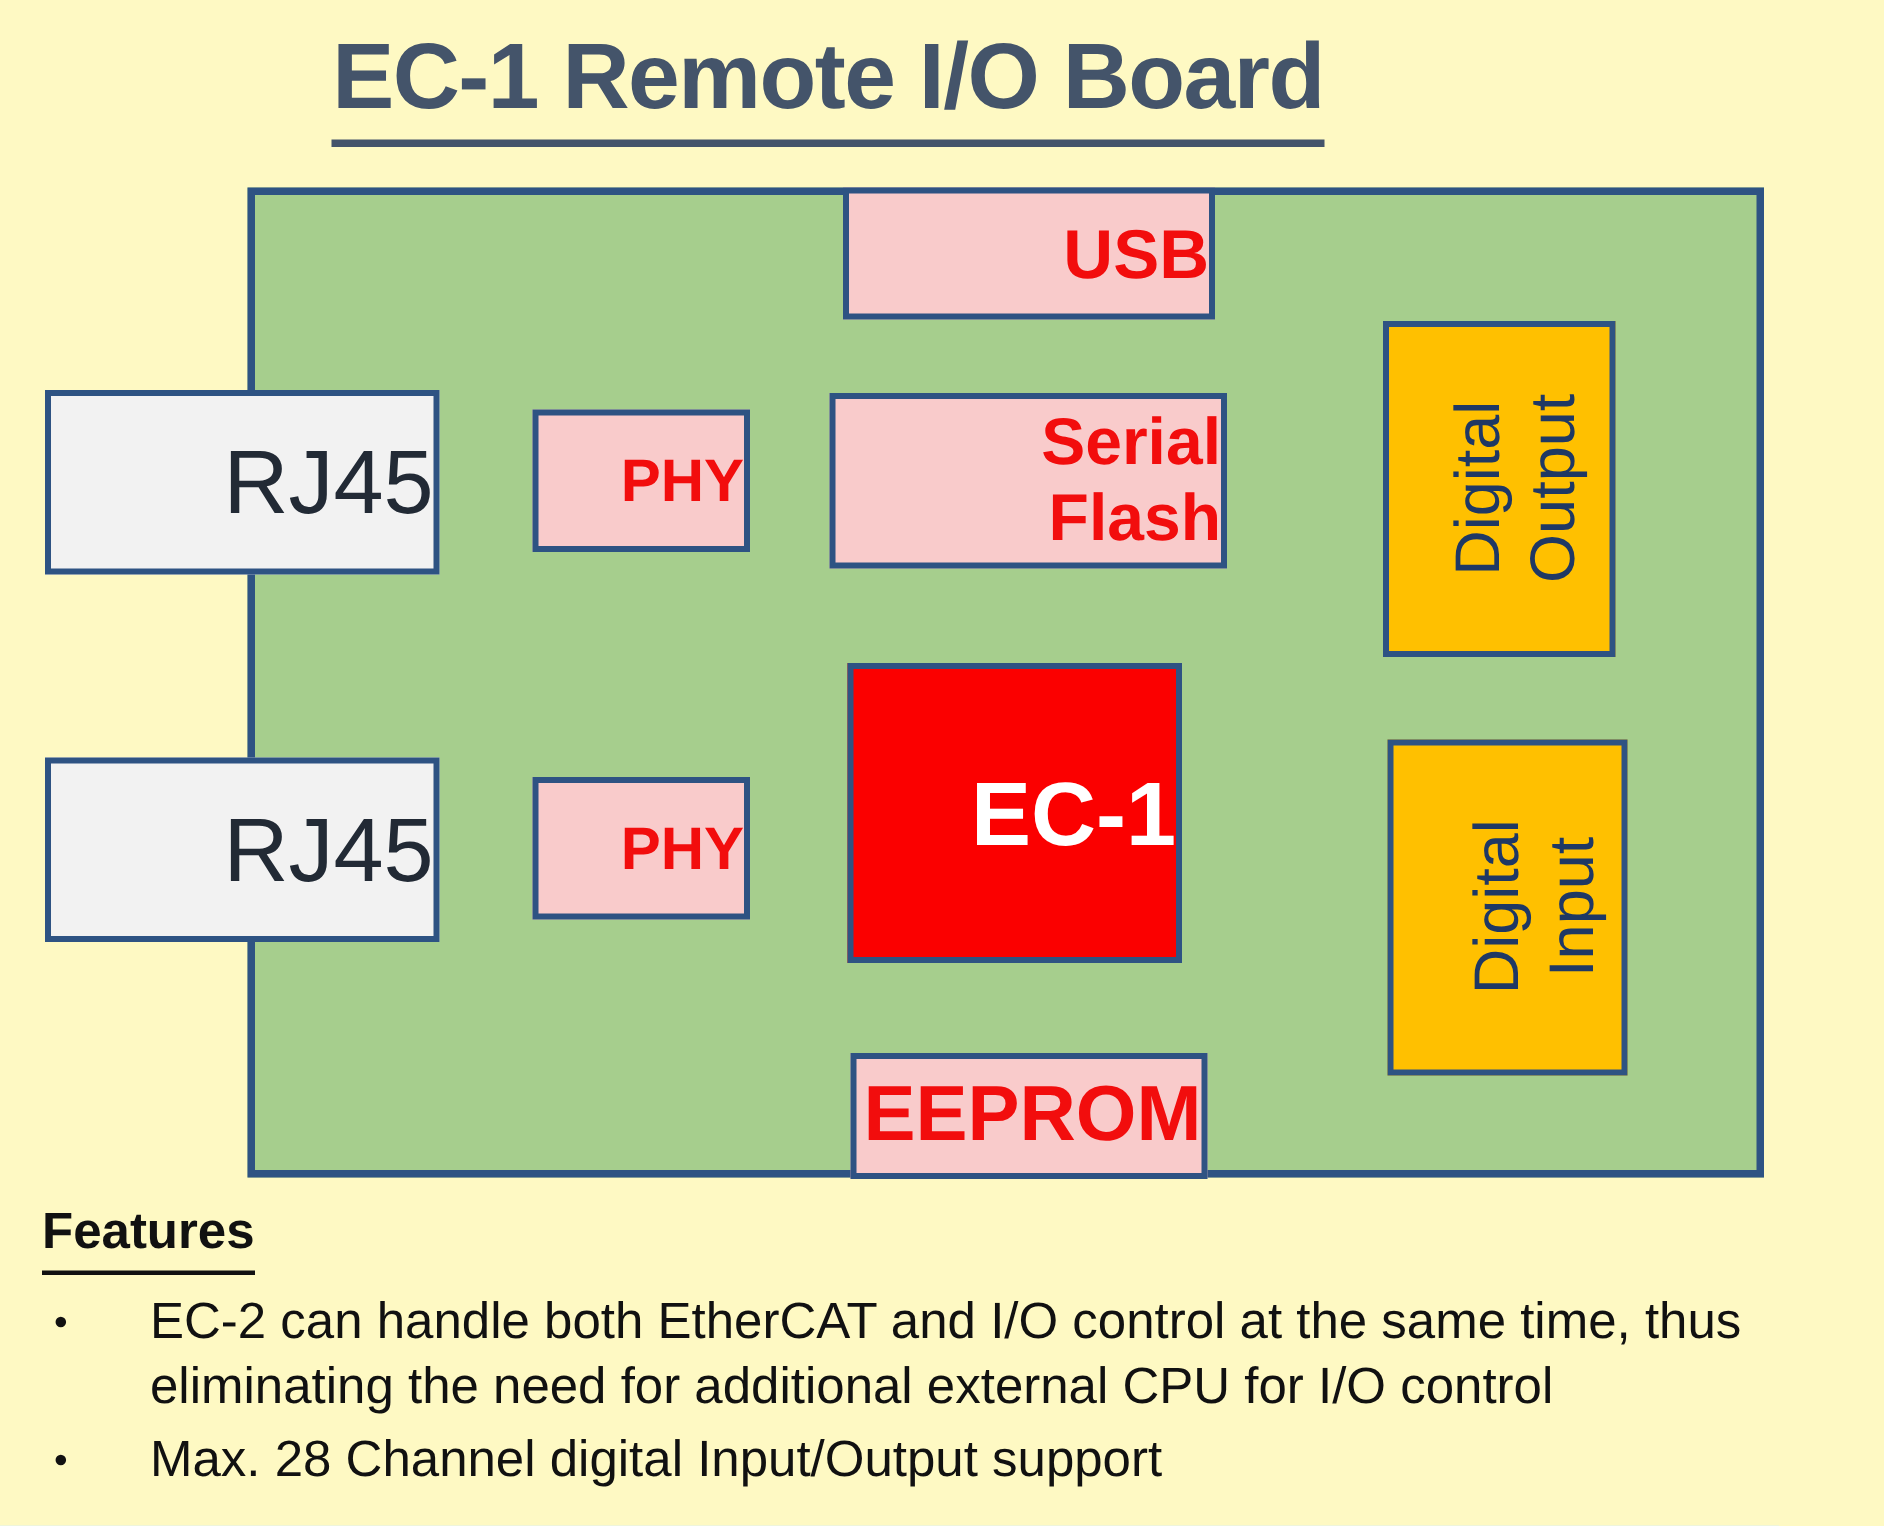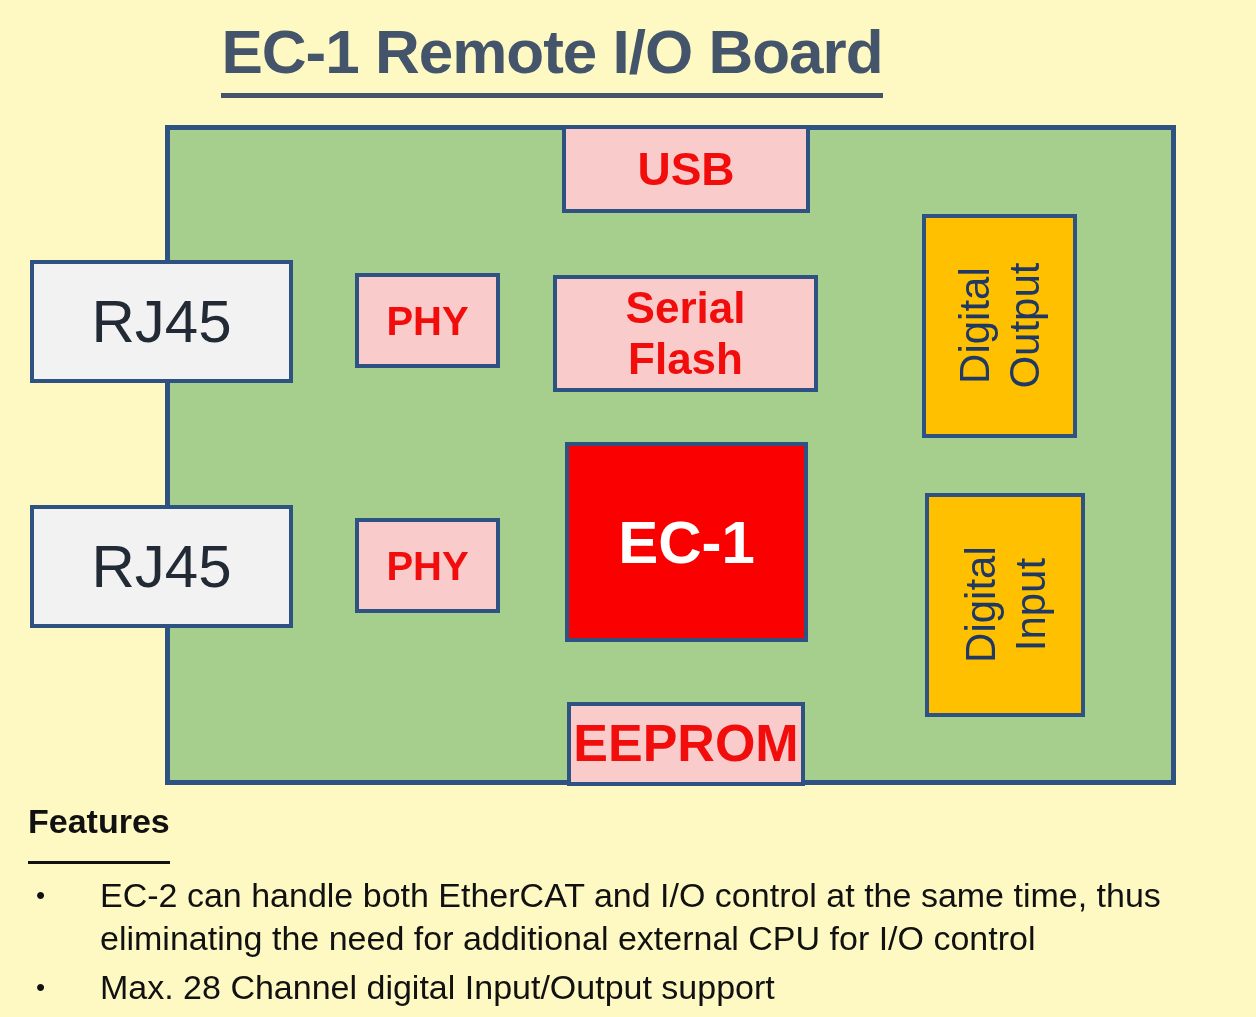--- a/index.html
+++ b/index.html
@@ -50,55 +50,55 @@
     width: 1011px;
     height: 660px;
     background: var(--board-fill);
     border: 5px solid var(--board-border);
   }
   .block {
     position: absolute;
     border: 4px solid var(--block-border);
     display: flex;
     flex-direction: column;
-    align-items: center;
+    align-items: flex-end;
     justify-content: center;
     text-align: center;
     line-height: 1.15;
   }
   .pink   { background: var(--pink-fill);  color: var(--red-text);  font-weight: bold; }
   .gray   { background: var(--gray-fill);  color: var(--dark-text); font-weight: normal; }
   .orange { background: var(--orange-fill); color: var(--orange-text); font-weight: normal; }
   .ec1    { background: var(--ec1-fill);   color: var(--ec1-text);  font-weight: bold; }
 
   .usb          { left: 562px; top: 125px; width: 248px; height: 88px;  font-size: 46px; }
-  .serial-flash { left: 553px; top: 275px; width: 265px; height: 117px; font-size: 44px; }
+  .serial-flash { left: 553px; top: 262px; width: 265px; height: 117px; font-size: 44px; }
   .phy-top      { left: 355px; top: 273px; width: 145px; height: 95px;  font-size: 40px; }
   .phy-bottom   { left: 355px; top: 518px; width: 145px; height: 95px;  font-size: 40px; }
   .rj45-top     { left: 30px;  top: 260px; width: 263px; height: 123px; font-size: 60px; }
   .rj45-bottom  { left: 30px;  top: 505px; width: 263px; height: 123px; font-size: 60px; }
-  .ec1-block    { left: 565px; top: 442px; width: 243px; height: 200px; font-size: 60px; }
+  .ec1-block    { left: 565px; top: 442px; width: 223px; height: 200px; font-size: 60px; }
   .eeprom       { left: 567px; top: 702px; width: 238px; height: 84px;  font-size: 52px; }
   .dig-out      { left: 922px; top: 214px; width: 155px; height: 224px; font-size: 42px; }
   .dig-in       { left: 925px; top: 493px; width: 160px; height: 224px; font-size: 42px; }
   .rotated { transform: rotate(-90deg); white-space: nowrap; text-align: center; line-height: 1.18; }
 
   .features {
     position: absolute;
     left: 28px;
     top: 802px;
     width: 1220px;
     color: var(--body-text);
   }
   .features-heading {
     display: inline-block;
     font-size: 34px;
     font-weight: bold;
     border-bottom: 3px solid var(--body-text);
-    padding-bottom: 20px;
+    padding-bottom: 6px;
     margin-bottom: 10px;
   }
   .feature-item {
     display: flex;
     font-size: 34px;
     line-height: 43px;
     margin-bottom: 6px;
   }
   .feature-bullet {
     flex: 0 0 72px;

